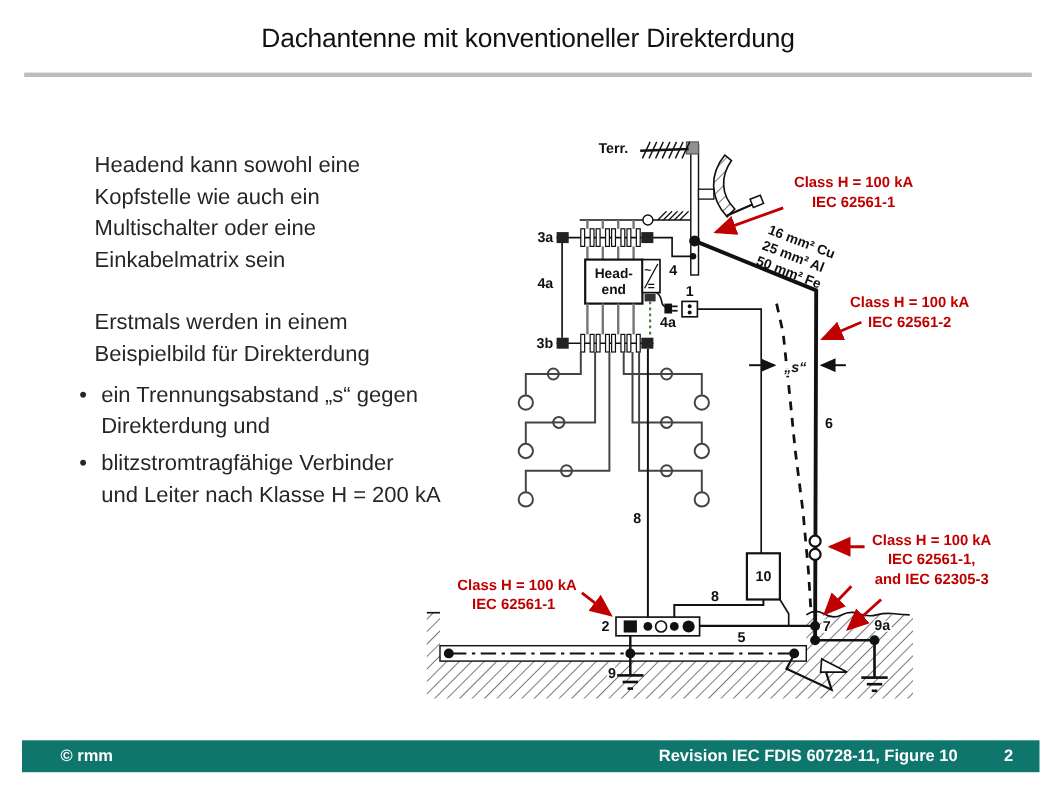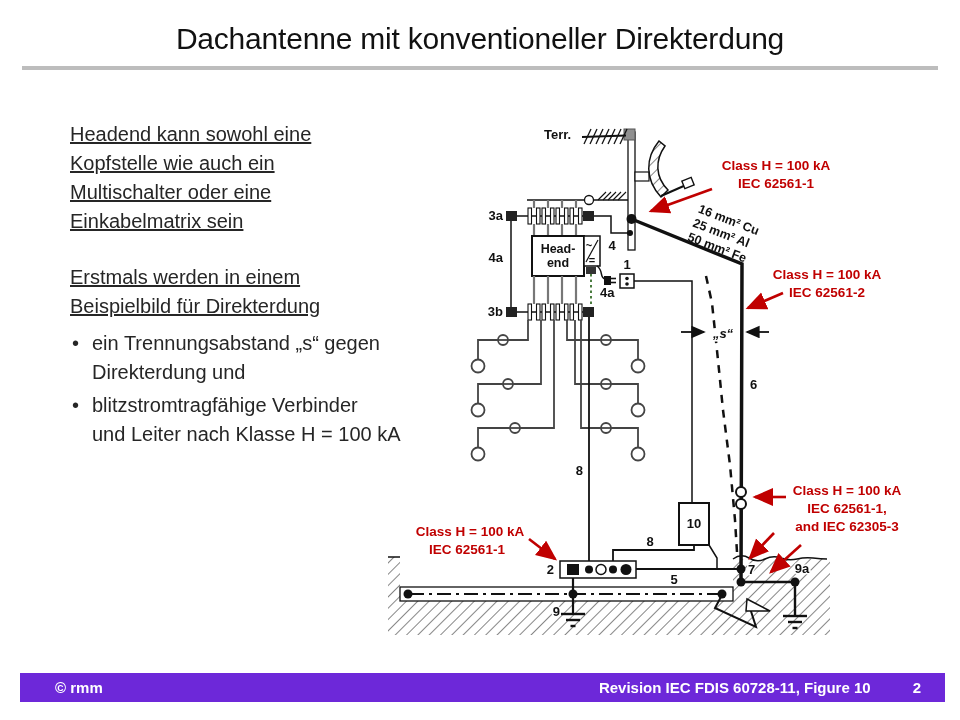--- a/index.html
+++ b/index.html
@@ -1,30 +1,30 @@
 <!DOCTYPE html>
 <html><head>
 <meta charset="utf-8">
 <style>
   html,body{margin:0;padding:0;background:#e8e8e8;}
   .slide{position:relative;width:960px;height:720px;background:#ffffff;overflow:hidden;
          font-family:"Liberation Sans",sans-serif;}
   .title{position:absolute;left:0;top:22px;width:960px;text-align:center;
-         font-size:30px;font-weight:400;color:#111;letter-spacing:-.2px;}
+         font-size:24px;font-weight:400;color:#111;letter-spacing:-.2px;}
   .title-rule{position:absolute;left:22px;top:66px;width:916px;height:4px;background:#bdbdbd;}
   .body-text{position:absolute;left:70px;top:120px;width:392px;color:#262626;
              font-size:20px;line-height:29px;}
-  .body-text p{margin:0;white-space:pre-line;text-decoration:underline;}
+  .body-text p{margin:16px;white-space:pre-line;}
   .p1{margin-bottom:27px !important;}
   .p2{margin-bottom:8px !important;}
   ul.bullets{margin:0;padding:0;list-style:none;}
   ul.bullets li{position:relative;padding-left:22px;margin:0 0 4px 0;white-space:pre-line;}
   ul.bullets li::before{content:"•";position:absolute;left:2px;top:0;}
   .closing{margin-top:7px !important;}
-  .footer{position:absolute;left:20px;top:673px;width:925px;height:29px;background:#6d28d9;
+  .footer{position:absolute;left:20px;top:673px;width:925px;height:29px;background:#0f766e;
           display:flex;align-items:center;color:#fff;font-size:15px;font-weight:700;}
   .footer .copy{margin-left:35px;}
   .footer .spacer{flex:1;}
   .footer .ref{margin-right:42px;}
   .footer .page{margin-right:24px;}
   svg{position:absolute;left:0;top:0;}
   svg text{font-family:"Liberation Sans",sans-serif;}
   .dlabel{font-size:13px;font-weight:700;fill:#111;}
   .halo{paint-order:stroke;stroke:#fff;stroke-width:3px;}
   .red{fill:#c00000;font-size:13.5px;font-weight:700;}
@@ -324,21 +324,21 @@
     <p class="p1">Headend kann sowohl eine
 Kopfstelle wie auch ein
 Multischalter oder eine
 Einkabelmatrix sein</p>
     <p class="p2">Erstmals werden in einem
 Beispielbild für Direkterdung</p>
     <ul class="bullets">
       <li>ein Trennungsabstand „s“ gegen
 Direkterdung und</li>
       <li>blitzstromtragfähige Verbinder
-und Leiter nach Klasse H = 100 kA</li>
+und Leiter nach Klasse H = 200 kA</li>
     </ul>
   </div>
 
   <div class="footer">
     <span class="copy">© rmm</span>
     <span class="spacer"></span>
     <span class="ref">Revision IEC FDIS 60728-11, Figure 10</span>
     <span class="page">2</span>
   </div>
 

